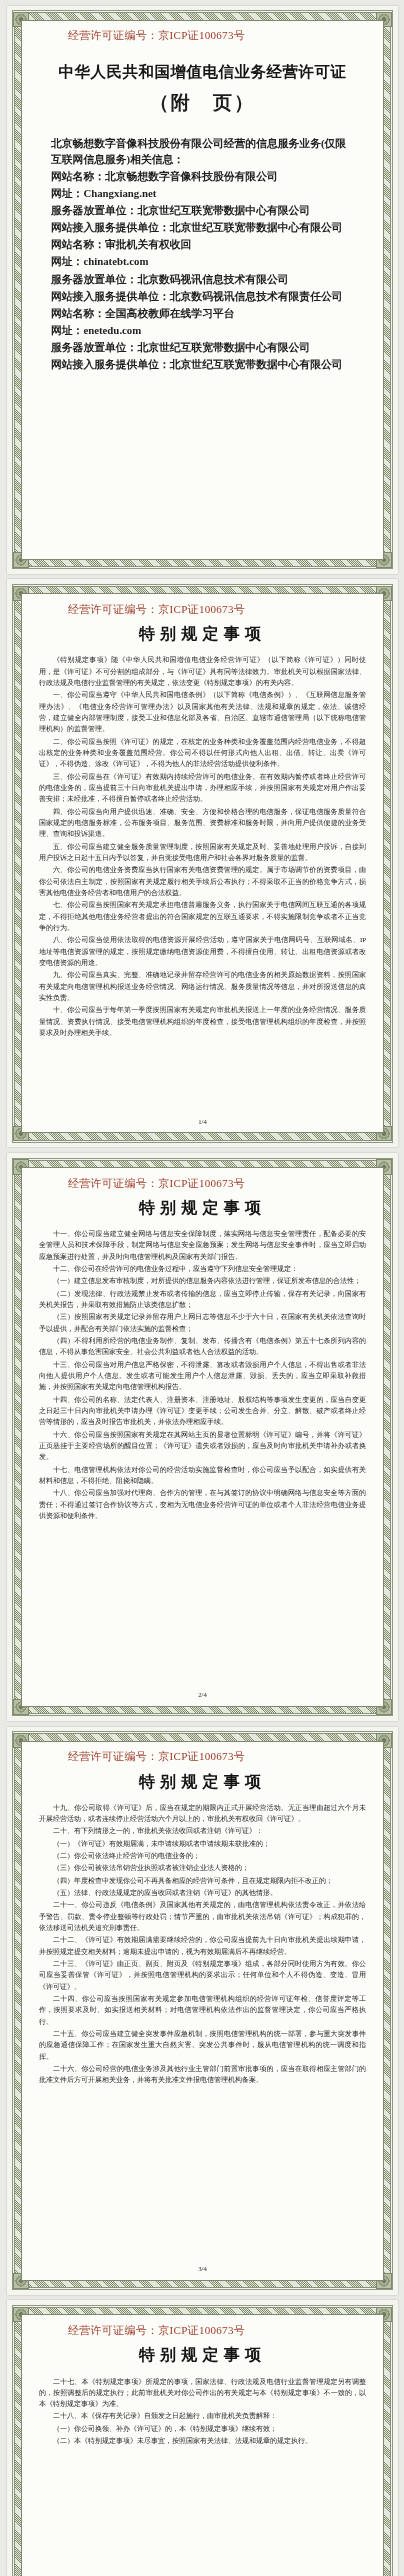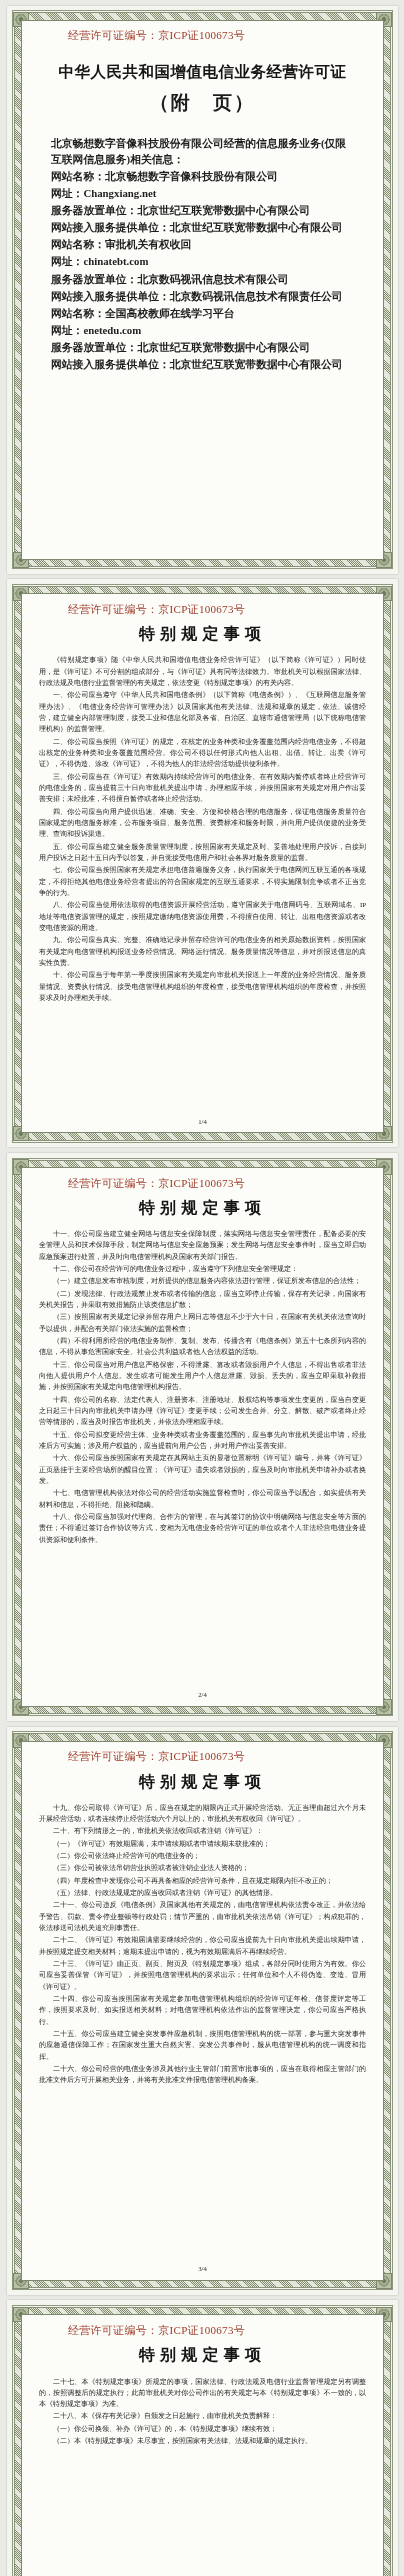--- a/index.html
+++ b/index.html
@@ -162,20 +162,21 @@
         <span>经营许可证编号：</span><span>京ICP证100673号</span>
       </div>
       <h2 class="prov-title">特别规定事项</h2>
       <div class="prov-body">
           <p class="prov-para">《特别规定事项》随《中华人民共和国增值电信业务经营许可证》（以下简称《许可证》）同时使用，是《许可证》不可分割的组成部分，与《许可证》具有同等法律效力。审批机关可以根据国家法律、行政法规及电信行业监督管理的有关规定，依法变更《特别规定事项》的有关内容。</p>
           <p class="prov-para">一、你公司应当遵守《中华人民共和国电信条例》（以下简称《电信条例》）、《互联网信息服务管理办法》、《电信业务经营许可管理办法》以及国家其他有关法律、法规和规章的规定，依法、诚信经营，建立健全内部管理制度，接受工业和信息化部及各省、自治区、直辖市通信管理局（以下统称电信管理机构）的监督管理。</p>
           <p class="prov-para">二、你公司应当按照《许可证》的规定，在核定的业务种类和业务覆盖范围内经营电信业务，不得超出核定的业务种类和业务覆盖范围经营。你公司不得以任何形式向他人出租、出借、转让、出卖《许可证》，不得伪造、涂改《许可证》，不得为他人的非法经营活动提供便利条件。</p>
           <p class="prov-para">三、你公司应当在《许可证》有效期内持续经营许可的电信业务。在有效期内暂停或者终止经营许可的电信业务的，应当提前三十日向审批机关提出申请，办理相应手续，并按照国家有关规定对用户作出妥善安排；未经批准，不得擅自暂停或者终止经营活动。</p>
           <p class="prov-para">四、你公司应当向用户提供迅速、准确、安全、方便和价格合理的电信服务，保证电信服务质量符合国家规定的电信服务标准，公布服务项目、服务范围、资费标准和服务时限，并向用户提供便捷的业务受理、查询和投诉渠道。</p>
           <p class="prov-para">五、你公司应当建立健全服务质量管理制度，按照国家有关规定及时、妥善地处理用户投诉，自接到用户投诉之日起十五日内予以答复，并自觉接受电信用户和社会各界对服务质量的监督。</p>
+          <p class="prov-para">六、你公司的电信业务资费应当执行国家有关电信资费管理的规定。属于市场调节价的资费项目，由你公司依法自主制定，按照国家有关规定履行相关手续后公布执行；不得采取不正当的价格竞争方式，损害其他电信业务经营者和电信用户的合法权益。</p>
           <p class="prov-para">七、你公司应当按照国家有关规定承担电信普遍服务义务，执行国家关于电信网间互联互通的各项规定，不得拒绝其他电信业务经营者提出的符合国家规定的互联互通要求，不得实施限制竞争或者不正当竞争的行为。</p>
           <p class="prov-para">八、你公司应当使用依法取得的电信资源开展经营活动，遵守国家关于电信网码号、互联网域名、IP地址等电信资源管理的规定，按照规定缴纳电信资源使用费，不得擅自使用、转让、出租电信资源或者改变电信资源的用途。</p>
           <p class="prov-para">九、你公司应当真实、完整、准确地记录并留存经营许可的电信业务的相关原始数据资料，按照国家有关规定向电信管理机构报送业务经营情况、网络运行情况、服务质量情况等信息，并对所报送信息的真实性负责。</p>
           <p class="prov-para">十、你公司应当于每年第一季度按照国家有关规定向审批机关报送上一年度的业务经营情况、服务质量情况、资费执行情况、接受电信管理机构组织的年度检查，接受电信管理机构组织的年度检查，并按照要求及时办理相关手续。</p>
         </div>
       <div class="page-no">1/4</div>
     </div>
   </section>
 
   <section class="page">
@@ -193,21 +194,20 @@
       <h2 class="prov-title">特别规定事项</h2>
       <div class="prov-body">
           <p class="prov-para">十一、你公司应当建立健全网络与信息安全保障制度，落实网络与信息安全管理责任，配备必要的安全管理人员和技术保障手段，制定网络与信息安全应急预案；发生网络与信息安全事件时，应当立即启动应急预案进行处置，并及时向电信管理机构及国家有关部门报告。</p>
           <p class="prov-para">十二、你公司在经营许可的电信业务过程中，应当遵守下列信息安全管理规定：</p>
           <p class="prov-para">（一）建立信息发布审核制度，对所提供的信息服务内容依法进行管理，保证所发布信息的合法性；</p>
           <p class="prov-para">（二）发现法律、行政法规禁止发布或者传输的信息，应当立即停止传输，保存有关记录，向国家有关机关报告，并采取有效措施防止该类信息扩散；</p>
           <p class="prov-para">（三）按照国家有关规定记录并留存用户上网日志等信息不少于六十日，在国家有关机关依法查询时予以提供，并配合有关部门依法实施的监督检查；</p>
           <p class="prov-para">（四）不得利用所经营的电信业务制作、复制、发布、传播含有《电信条例》第五十七条所列内容的信息，不得从事危害国家安全、社会公共利益或者他人合法权益的活动。</p>
           <p class="prov-para">十三、你公司应当对用户信息严格保密，不得泄露、篡改或者毁损用户个人信息，不得出售或者非法向他人提供用户个人信息。发生或者可能发生用户个人信息泄露、毁损、丢失的，应当立即采取补救措施，并按照国家有关规定向电信管理机构报告。</p>
           <p class="prov-para">十四、你公司的名称、法定代表人、注册资本、注册地址、股权结构等事项发生变更的，应当自变更之日起三十日内向审批机关申请办理《许可证》变更手续；公司发生合并、分立、解散、破产或者终止经营等情形的，应当及时报告审批机关，并依法办理相应手续。</p>
-          <p class="prov-para">十五、你公司拟变更经营主体、业务种类或者业务覆盖范围的，应当事先向审批机关提出申请，经批准后方可实施；涉及用户权益的，应当提前向用户公告，并对用户作出妥善安排。</p>
           <p class="prov-para">十六、你公司应当按照国家有关规定在其网站主页的显著位置标明《许可证》编号，并将《许可证》正页悬挂于主要经营场所的醒目位置；《许可证》遗失或者毁损的，应当及时向审批机关申请补办或者换发。</p>
           <p class="prov-para">十七、电信管理机构依法对你公司的经营活动实施监督检查时，你公司应当予以配合，如实提供有关材料和信息，不得拒绝、阻挠和隐瞒。</p>
           <p class="prov-para">十八、你公司应当加强对代理商、合作方的管理，在与其签订的协议中明确网络与信息安全等方面的责任；不得通过签订合作协议等方式，变相为无电信业务经营许可证的单位或者个人非法经营电信业务提供资源和便利条件。</p>
         </div>
       <div class="page-no">2/4</div>
     </div>
   </section>
 
   <section class="page">
     <div class="f-outer"></div>

